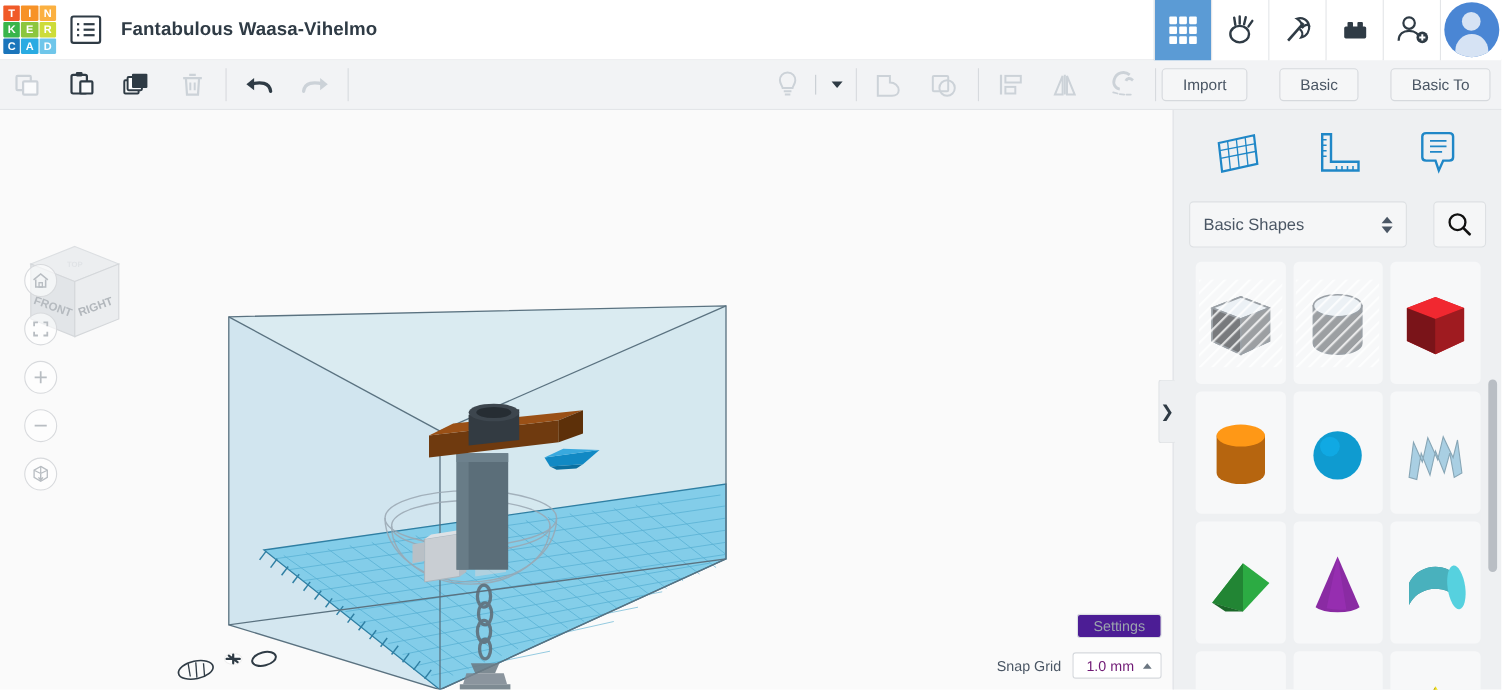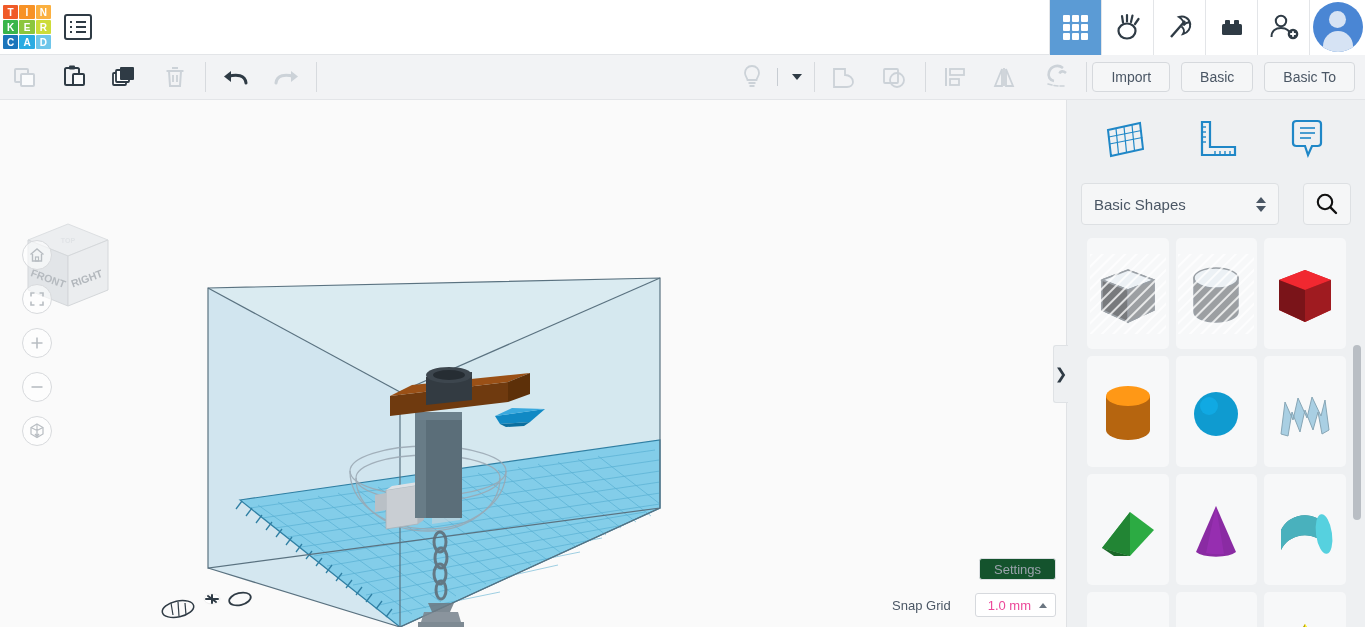--- a/index.html
+++ b/index.html
@@ -68,21 +68,21 @@
     background: #f2f3f5; border-bottom: 1px solid #e3e5e8;
     display: flex; align-items: center;
   }
   .tb-group { display: flex; align-items: center; height: 45px; }
   .tb-btn {
     width: 50px; height: 45px; display: flex; align-items: center; justify-content: center;
     cursor: pointer; background: transparent;
   }
   .tb-sep { width: 1px; height: 30px; background: #d7dade; margin: 0 5px; }
   .spacer-flex { flex: 1 1 auto; }
-  .tb-right-buttons { display: flex; align-items: center; gap: 11px; padding-right: 10px; }
+  .tb-right-buttons { display: flex; align-items: center; gap: 29px; padding-right: 10px; }
   .btn-plain {
     height: 30px; padding: 0 18px; background: #f5f6f7;
     border: 1px solid #d6d9dd; border-radius: 4px;
     color: #4a5664; font-size: 14px; cursor: pointer;
     display: flex; align-items: center; justify-content: center;
   }
   .dd-caret { width: 0; height: 0; border-left: 5px solid transparent; border-right: 5px solid transparent; border-top: 6px solid #2f3b45; margin-left: 2px; cursor: pointer; }
   .vline-sm { width: 1px; height: 18px; background: #c7ccd2; margin: 0 5px; }
 
   
@@ -92,33 +92,33 @@
   }
   .viewcube { position: absolute; left: 22px; top: 120px; }
   .viewctrl {
     position: absolute; left: 22px; width: 30px; height: 30px;
     border: 1px solid #d8dadd; border-radius: 50%; background: rgba(255,255,255,.6);
     display: flex; align-items: center; justify-content: center; cursor: pointer;
   }
 
   .settings-btn {
     position: absolute; right: 10px; bottom: 47px;
-    height: 22px; padding: 0 14px; background: #14532d;
+    height: 22px; padding: 0 14px; background: #4c1d95;
     border: 1px solid #dcdfe3; border-radius: 3px; color: #9ba3ad;
     font-size: 13px; display: flex; align-items: center; cursor: pointer;
   }
   .snapgrid-row {
     position: absolute; right: 10px; bottom: 10px;
-    display: flex; align-items: center; gap: 24px;
+    display: flex; align-items: center; gap: 10px;
   }
   .snapgrid-label { font-size: 13px; color: #4a5664; }
   .snapgrid-sel {
     height: 24px; padding: 0 8px 0 12px; background: #fff;
     border: 1px solid #d6d9dd; border-radius: 3px;
-    font-size: 13px; color: #ec4899;
+    font-size: 13px; color: #701a75;
     display: flex; align-items: center; gap: 8px; cursor: pointer;
   }
   .caret-up { width: 0; height: 0; border-left: 4px solid transparent; border-right: 4px solid transparent; border-bottom: 5px solid #6b7681; }
 
   
   .rpanel {
     position: absolute; left: 1066px; top: 100px; width: 299px; height: 527px;
     background: #eef0f2; border-left: 1px solid #e0e2e5;
   }
   .rp-icons { display: flex; align-items: center; justify-content: space-around; height: 78px; padding: 0 12px; }
@@ -173,20 +173,21 @@
         <span style="background: rgb(41, 171, 226);">A</span>
         <span style="background: rgb(111, 198, 234);">D</span>
       </div>
 
     <div class="menu-btn">
       <i></i>
         <i></i>
         <i></i>
     </div>
 
+    <div class="doc-title">Fantabulous Waasa-Vihelmo</div>
 
     <div class="top-right">
       <div class="tr-item active">
         <div class="grid9">
           <b></b>
             <b></b>
             <b></b>
             <b></b>
             <b></b>
             <b></b>

